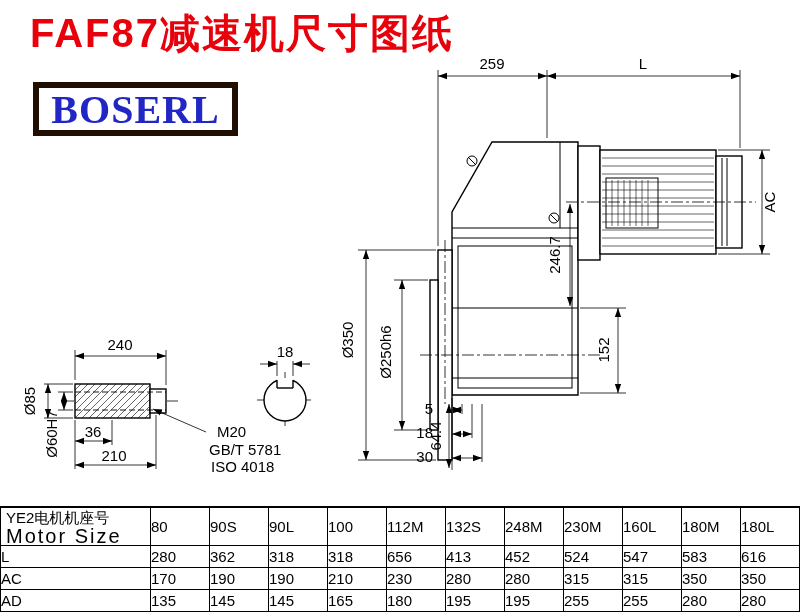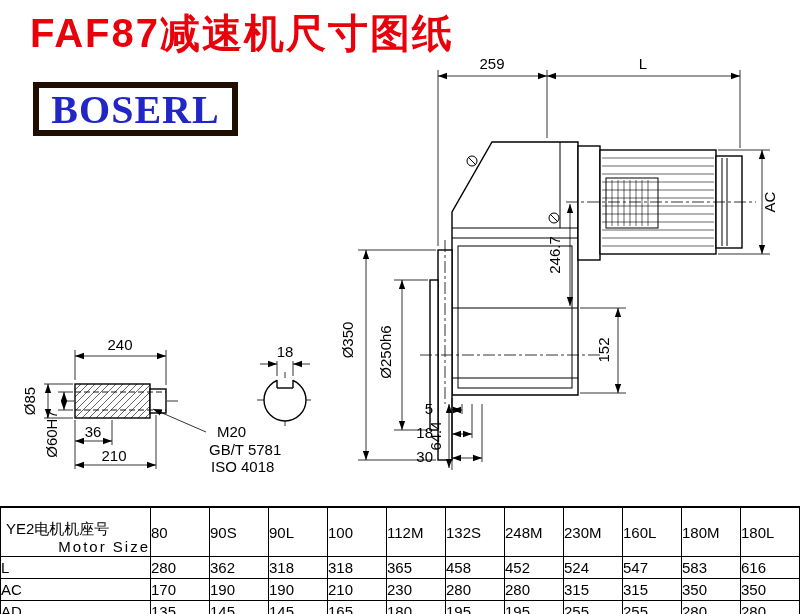--- a/index.html
+++ b/index.html
@@ -27,22 +27,22 @@
   .hz  { stroke:#000; stroke-width:.6; fill:none; }
   .dim { font-size:15px; fill:#000; font-family:"Liberation Sans", sans-serif; }
 
   
   table { position:absolute; left:0; top:506px; width:800px; border-collapse:collapse;
           table-layout:fixed; border-top:2px solid #000; }
   td { border:1px solid #000; font-size:15px; padding:0; color:#000;
        height:22px; vertical-align:middle; }
   tr.hd td { height:38px; }
   td.lbl { text-align:left; padding-left:5px; }
-  td.lbl .cn { font-size:15px; line-height:19px;margin-top:11px; }
-  td.lbl .en { font-size:15px; line-height:18px; letter-spacing:2px;text-align:right; }
+  td.lbl .cn { font-size:15px; line-height:19px; }
+  td.lbl .en { font-size:20px; line-height:18px; letter-spacing:2px; }
 </style>
 </head>
 <body>
 
 <div class="page">
 
   <svg class="drawing" width="800" height="506" viewBox="0 0 800 506">
     <defs>
       <marker id="arr" viewBox="0 0 10 10" refX="10" refY="5" markerWidth="9" markerHeight="9" markerUnits="userSpaceOnUse" orient="auto-start-reverse">
         <path d="M0,1.5 L10,5 L0,8.5 Z" fill="#000"></path>
@@ -244,22 +244,22 @@
       <td>160L</td>
       <td>180M</td>
       <td>180L</td>
     </tr>
     <tr>
       <td>L</td>
       <td>280</td>
       <td>362</td>
       <td>318</td>
       <td>318</td>
-      <td>365</td>
-      <td>458</td>
+      <td>656</td>
+      <td>413</td>
       <td>452</td>
       <td>524</td>
       <td>547</td>
       <td>583</td>
       <td>616</td>
     </tr>
     <tr>
       <td>AC</td>
       <td>170</td>
       <td>190</td>

